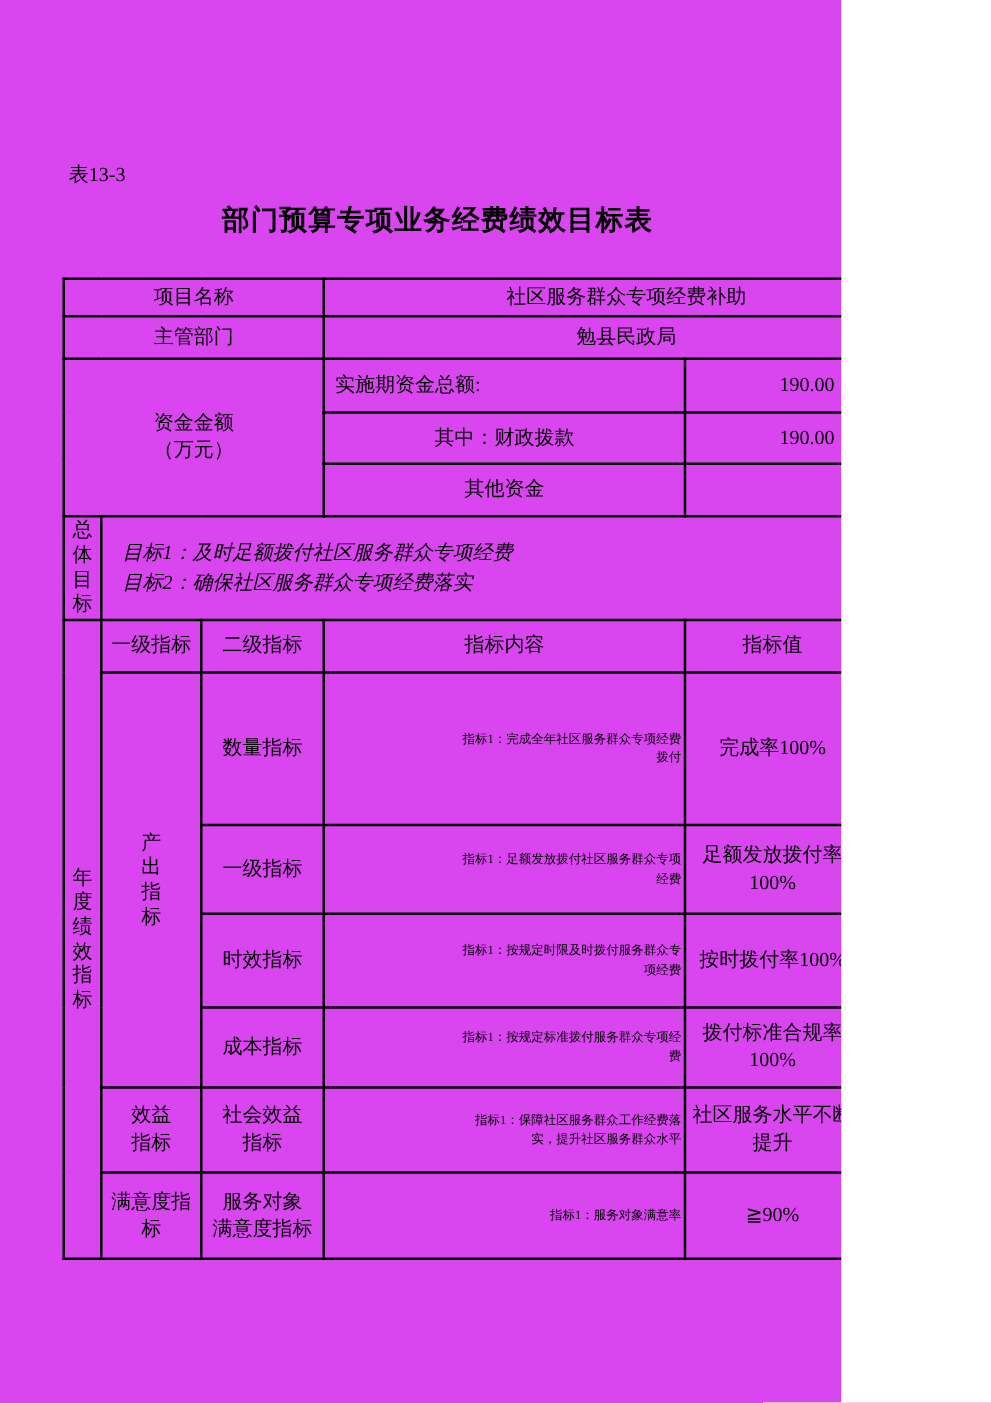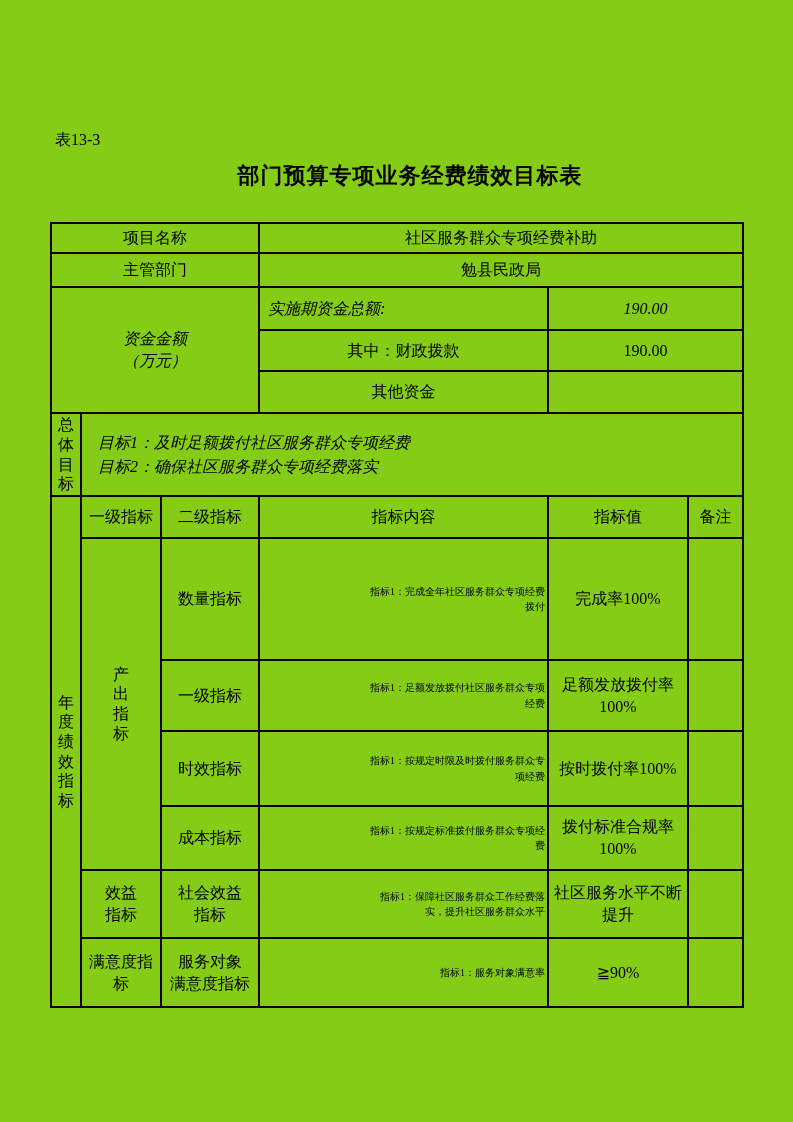--- a/index.html
+++ b/index.html
@@ -1,17 +1,17 @@
 <!DOCTYPE html>
 <html><head>
 <meta charset="utf-8">
 <style>
   html,body { margin:0; padding:0; background:#ffffff; }
   .page {
-    position:relative; width:793px; height:1122px; background:#84cc16;
+    position:relative; width:673px; height:1122px; background:#d946ef;
     font-family:"Liberation Serif","DejaVu Serif",serif; color:#000;
     overflow:hidden;
   }
   .doc-tag { position:absolute; left:55px; top:130px; font-size:16px; }
   .doc-title {
     position:absolute; left:0; right:0; top:161px; margin:0;
     text-align:center; font-size:22px; font-weight:bold; letter-spacing:1px;padding-left:27px;
   }
   table.form {
     position:absolute; left:50px; top:222px; width:692px;
@@ -21,21 +21,21 @@
     border:2px solid #000; font-size:16px; line-height:1.35;
     text-align:center; vertical-align:middle; padding:2px 4px;
     word-break:break-all; overflow:hidden;
   }
   .left   { text-align:left; padding-left:8px; }
   .pre    { white-space:pre-line;border-radius:13px; }
   .vert   { padding:0 2px; line-height:1.22; }
   .goals  { padding-left:16px; line-height:1.45;font-style:italic; }
   .content{ text-align:right; font-size:10px; padding:2px 2px 2px 7px; line-height:1.55; }
   .r1 td { height:24px; }  .r2 td { height:28px; }
-  .r3 td { height:37px;font-style:italic; }  .r4 td { height:35px; }
+  .r3 td { height:37px; }  .r4 td { height:35px; }
   .r5 td { height:36px; }  .r6 td { height:77px; }
   .r7 td { height:36px; }  .r8 td { height:116px; }
   .r9 td { height:65px; }  .r10 td { height:69px; }
   .r11 td { height:58px; } .r12 td { height:62px; }
   .r13 td { height:63px; }
 </style>
 </head>
 <body>
 
 <div class="page">

